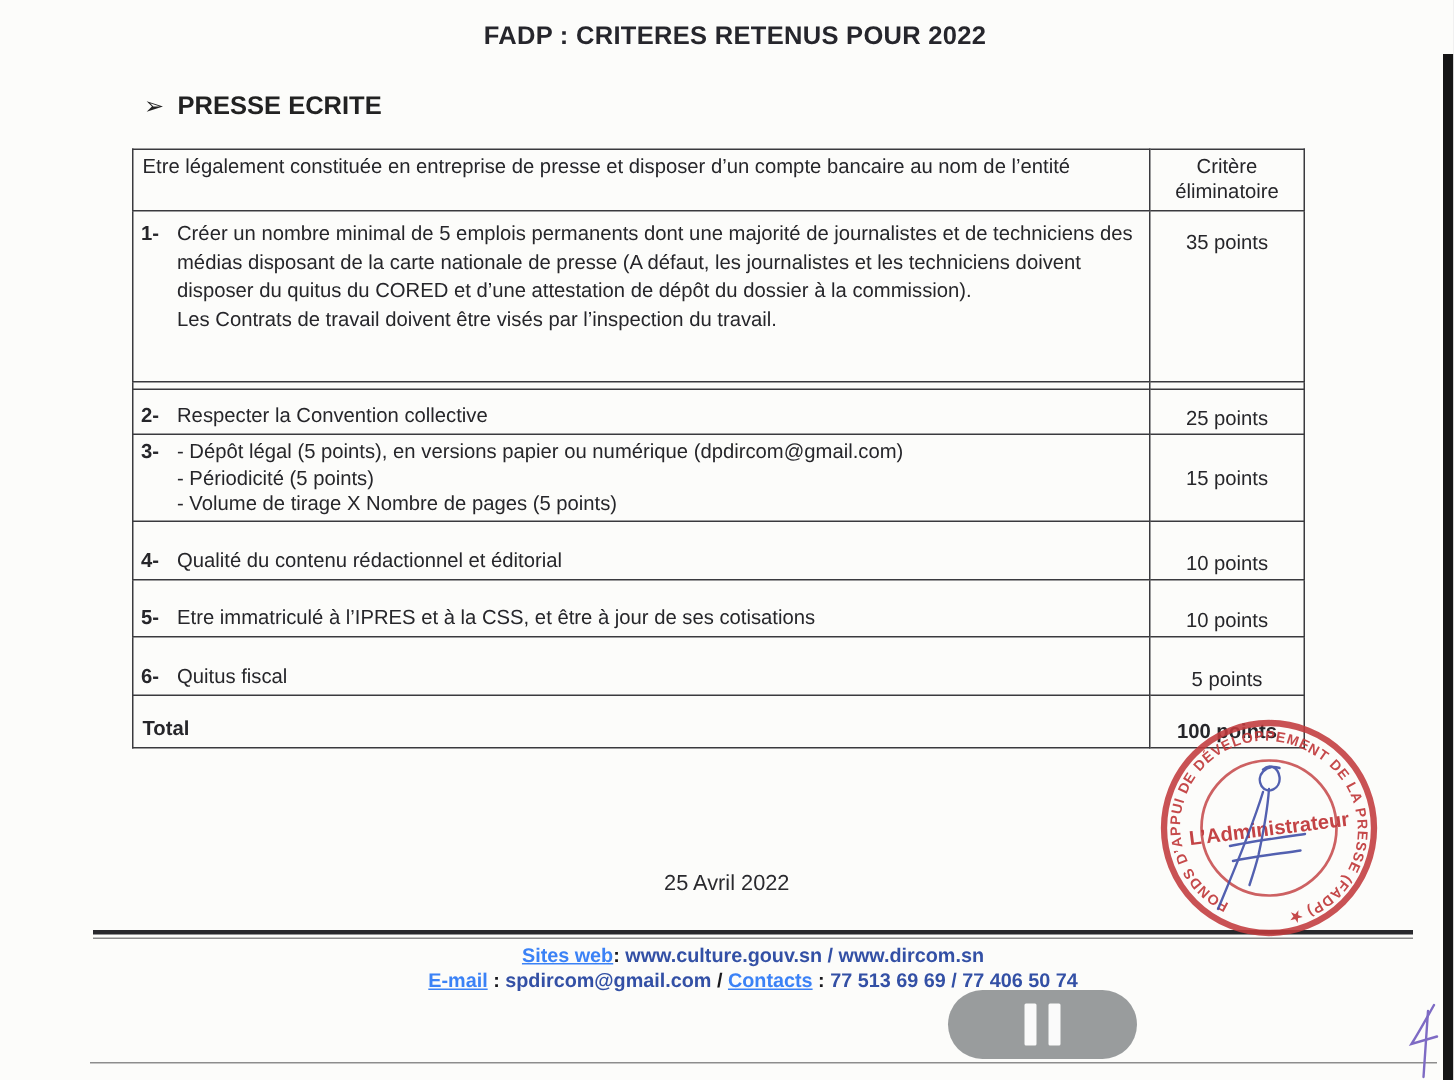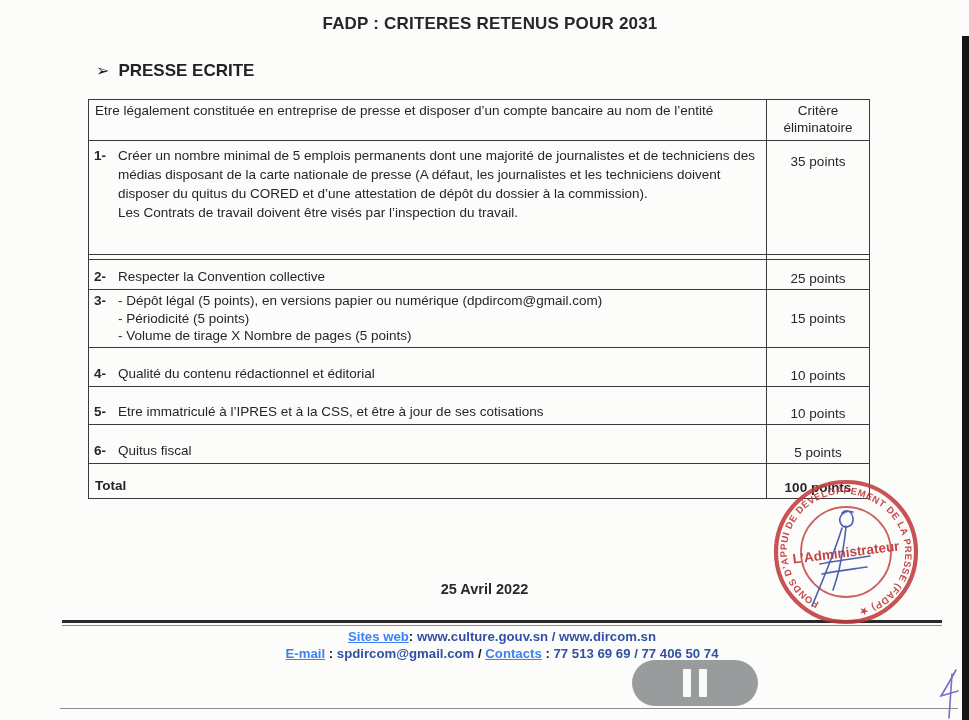--- a/index.html
+++ b/index.html
@@ -45,21 +45,21 @@
   tr.total td{height:31px;vertical-align:bottom;}
   tr.total .crit{font-weight:bold;padding-bottom:3px;}
   tr.total .pts{font-weight:bold;padding-bottom:3px;}
   tr.r2 .crit,tr.r4 .crit,tr.r5 .crit,tr.r6 .crit{padding-bottom:3px;}
   tr.r2 .pts,tr.r4 .pts,tr.r5 .pts,tr.r6 .pts{padding-bottom:3px;}
 
   .nota{position:absolute;top:505px;left:88px;width:720px;font-size:13.5px;line-height:17px;}
   .nota .nota-label{font-weight:bold;}
 
   .doc-date{position:absolute;top:581px;left:0;width:969px;text-align:center;
-    font-size:14.5px;font-weight:bold;color:#2a2a2e;}
+    font-size:14.5px;font-weight:normal;color:#2a2a2e;}
 
   .stamp{position:absolute;left:770px;top:478px;z-index:5;}
 
   .footer-rule{position:absolute;left:62px;top:620px;width:880px;height:2px;
     border-top:3px solid #28282c;border-bottom:1.5px solid #8a8a8a;background:#fcfcfa;}
   .footer-text{position:absolute;left:62px;top:629px;width:880px;text-align:center;
     font-size:13.2px;line-height:16.6px;color:#1e1e23;}
   .footer-text .lbl{font-weight:bold;text-decoration:underline;color:#3b82f6;}
   .footer-text .b{font-weight:bold;color:#17171b;}
   .footer-text .blue{color:#3350a5;font-weight:bold;}
@@ -73,21 +73,21 @@
 
   .hand-mark{position:absolute;left:936px;top:666px;z-index:6;}
 </style>
 </head>
 <body>
 
 <div class="page">
 
   <div class="scan-edge"></div>
 
-  <div class="doc-title">FADP : CRITERES RETENUS POUR 2031</div>
+  <div class="doc-title">FADP : CRITERES RETENUS POUR 2022</div>
 
   <div class="section-heading">
     <span class="arrow">➢</span><span>PRESSE ECRITE</span>
   </div>
 
   <div class="table-wrap">
     <table>
       <colgroup>
           <col class="col-crit">
           <col class="col-not">

